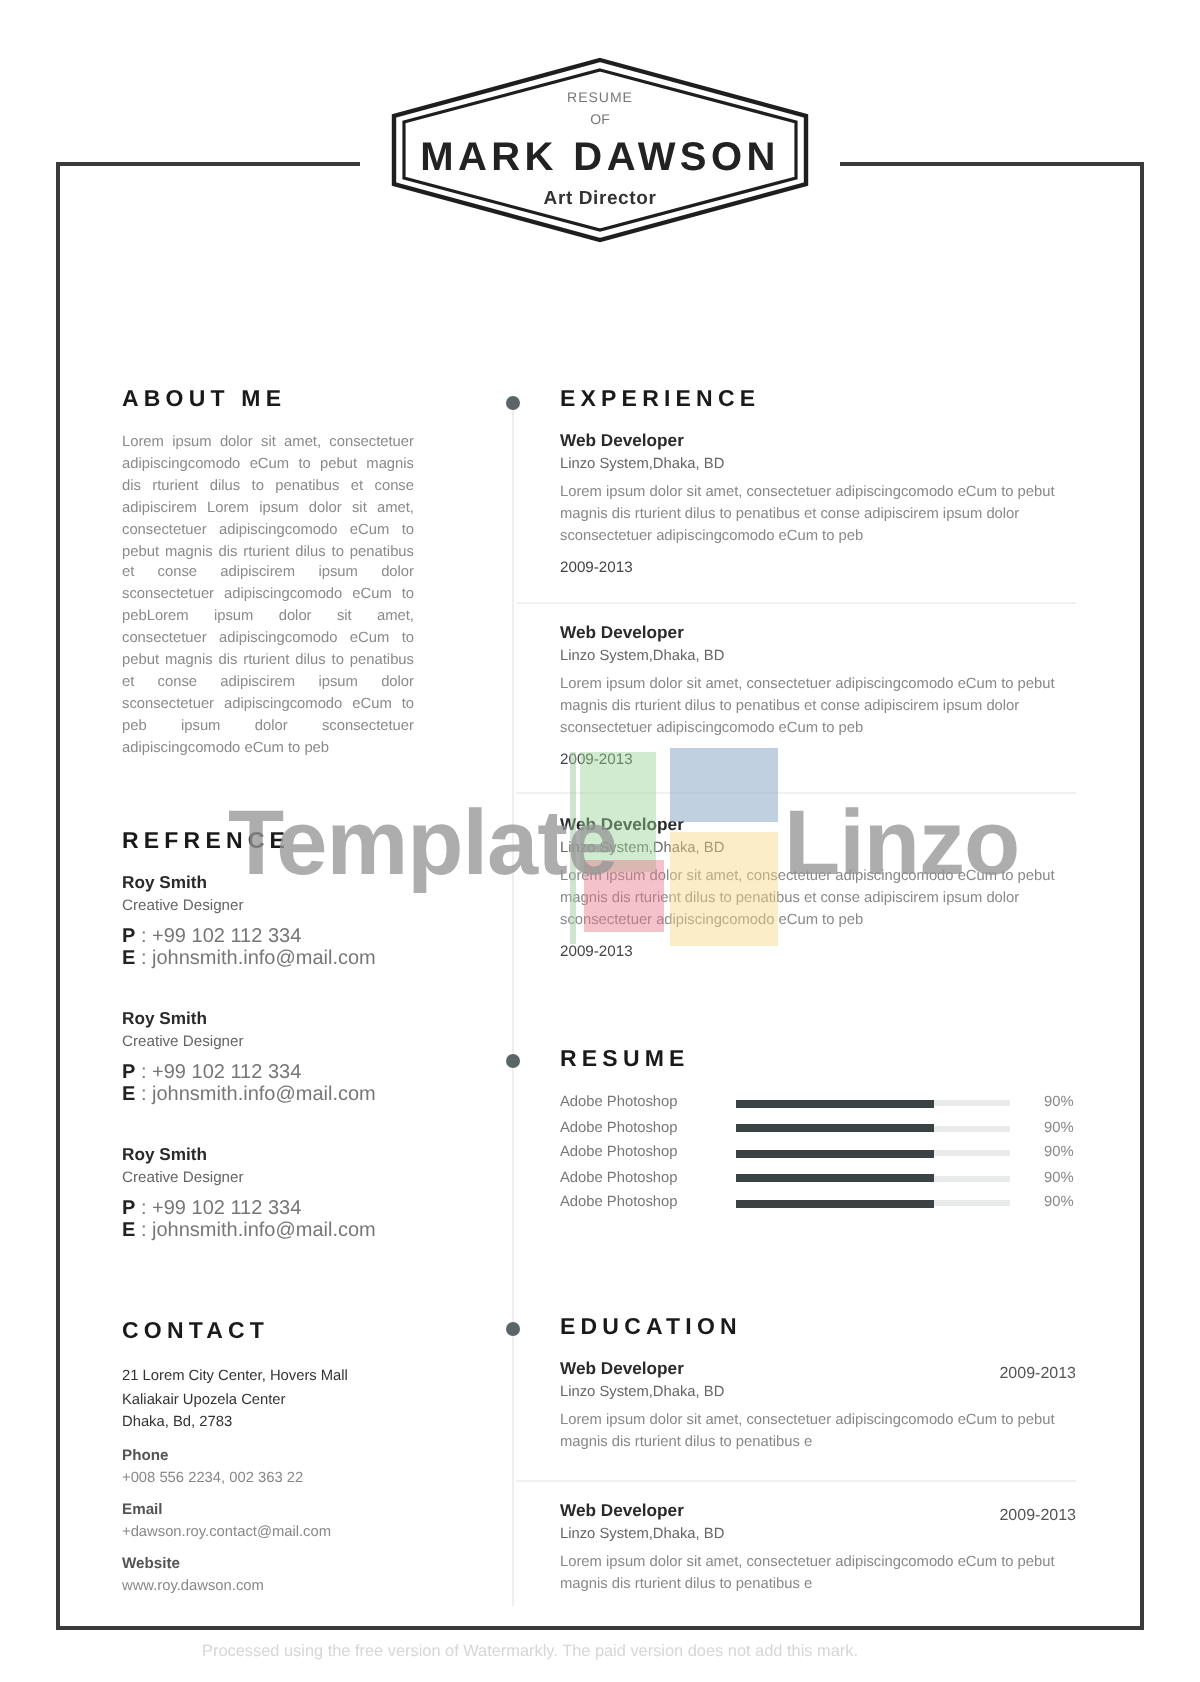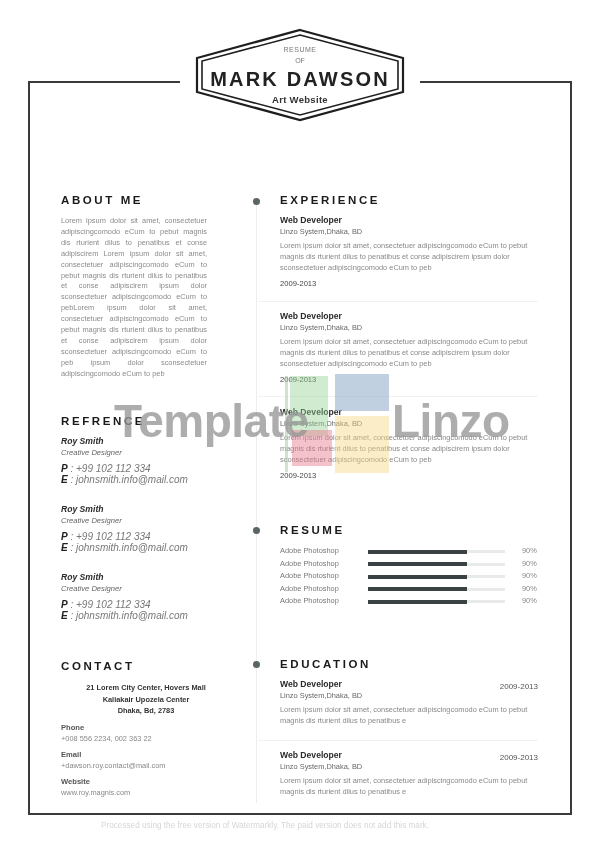--- a/index.html
+++ b/index.html
@@ -21,29 +21,29 @@
   .badge-name { position: absolute; top: 40px; width: 100%; font-size: 20px; font-weight: bold; letter-spacing: 2.2px; color: #222; }
   .badge-role { position: absolute; top: 66px; width: 100%; font-size: 9.5px; font-weight: bold; color: #333; letter-spacing: 0.3px; }
 
   .col-divider { position: absolute; left: 256px; top: 205px; width: 1px; height: 598px; background: #eeeeee; }
 
   .sec-title { position: absolute; font-size: 11.5px; font-weight: bold; letter-spacing: 2.6px; color: #1a1a1a; }
   .dot { position: absolute; width: 7px; height: 7px; border-radius: 50%; background: #5a6566; }
 
   .about-body { position: absolute; left: 61px; top: 216px; width: 146px; font-size: 7.4px; line-height: 10.9px; color: #8a8a8a; text-align: justify; }
 
-  .ref { position: absolute; left: 61px; width: 160px; font-style: italic; }
+  .ref { position: absolute; left: 61px; width: 160px; }
   .ref-name { font-size: 8.6px; font-weight: bold; color: #2a2a2a; line-height: 11px; }
   .ref-role { font-size: 7.6px; color: #666; line-height: 11px; }
   .ref-line { font-size: 10px; color: #777; line-height: 11px; }
   .ref-line b { color: #222; }
   .ref-gap { height: 5px; }
 
   .contact { position: absolute; left: 61px; top: 682px; width: 170px; }
-  .c-addr { font-size: 7.4px; font-weight: bold; color: #333; line-height: 11.6px; text-align: center; }
+  .c-addr { font-size: 7.4px; font-weight: normal; color: #333; line-height: 11.6px; }
   .c-label { font-size: 7.6px; font-weight: bold; color: #555; line-height: 11px; margin-top: 5px; }
   .c-val { font-size: 7.4px; color: #888; line-height: 11px; }
 
   .exp { position: absolute; left: 280px; width: 262px; }
   .exp-title { font-size: 8.6px; font-weight: bold; color: #2a2a2a; line-height: 11px; }
   .exp-org { font-size: 7.4px; color: #666; line-height: 11px; }
   .exp-desc { font-size: 7.4px; color: #888; line-height: 10.9px; margin-top: 4px; }
   .exp-date { font-size: 7.6px; color: #444; line-height: 11px; margin-top: 4px; }
   .sep { position: absolute; left: 258px; width: 280px; height: 1px; background: #f1f1f1; }
 
@@ -73,21 +73,21 @@
 
 <div class="badge">
   <svg width="214" height="94" viewBox="0 0 214 94">
     <polygon points="107,2 210,30 210,64 107,92 4,64 4,30" fill="#fff" stroke="#1e1e1e" stroke-width="2.2"></polygon>
     <polygon points="107,7 205,33 205,61 107,87 9,61 9,33" fill="none" stroke="#1e1e1e" stroke-width="1.6"></polygon>
   </svg>
   <div class="badge-text">
     <div class="badge-resume">RESUME</div>
     <div class="badge-of">OF</div>
     <div class="badge-name">MARK DAWSON</div>
-    <div class="badge-role">Art Website</div>
+    <div class="badge-role">Art Director</div>
   </div>
 </div>
 
 <div class="col-divider"></div>
 
 <div class="sec-title" style="left:61px; top:194px;">ABOUT ME</div>
 <div class="about-body">Lorem ipsum dolor sit amet, consectetuer adipiscingcomodo eCum to pebut magnis dis rturient dilus to penatibus et conse adipiscirem Lorem ipsum dolor sit amet, consectetuer adipiscingcomodo eCum to pebut magnis dis rturient dilus to penatibus et conse adipiscirem ipsum dolor sconsectetuer adipiscingcomodo eCum to pebLorem ipsum dolor sit amet, consectetuer adipiscingcomodo eCum to pebut magnis dis rturient dilus to penatibus et conse adipiscirem ipsum dolor sconsectetuer adipiscingcomodo eCum to peb ipsum dolor sconsectetuer adipiscingcomodo eCum to peb</div>
 
 <div class="sec-title" style="left:61px; top:415px;">REFRENCE</div>
 
@@ -118,21 +118,21 @@
 <div class="sec-title" style="left:61px; top:660px;text-align:right;">CONTACT</div>
 <div class="contact">
   <div class="c-addr">21 Lorem City Center, Hovers Mall</div>
   <div class="c-addr">Kaliakair Upozela Center</div>
   <div class="c-addr">Dhaka, Bd, 2783</div>
   <div class="c-label">Phone</div>
   <div class="c-val">+008 556 2234, 002 363 22</div>
   <div class="c-label">Email</div>
   <div class="c-val">+dawson.roy.contact@mail.com</div>
   <div class="c-label">Website</div>
-  <div class="c-val">www.roy.magnis.com</div>
+  <div class="c-val">www.roy.dawson.com</div>
 </div>
 
 <div class="dot" style="left:253px; top:198px;"></div>
 <div class="sec-title" style="left:280px; top:194px;">EXPERIENCE</div>
 
 <div class="exp" style="top:215px;">
   <div class="exp-title">Web Developer</div>
   <div class="exp-org">Linzo System,Dhaka, BD</div>
   <div class="exp-desc">Lorem ipsum dolor sit amet, consectetuer adipiscingcomodo eCum to pebut magnis dis rturient dilus to penatibus et conse adipiscirem ipsum dolor sconsectetuer adipiscingcomodo eCum to peb</div>
   <div class="exp-date">2009-2013</div>

